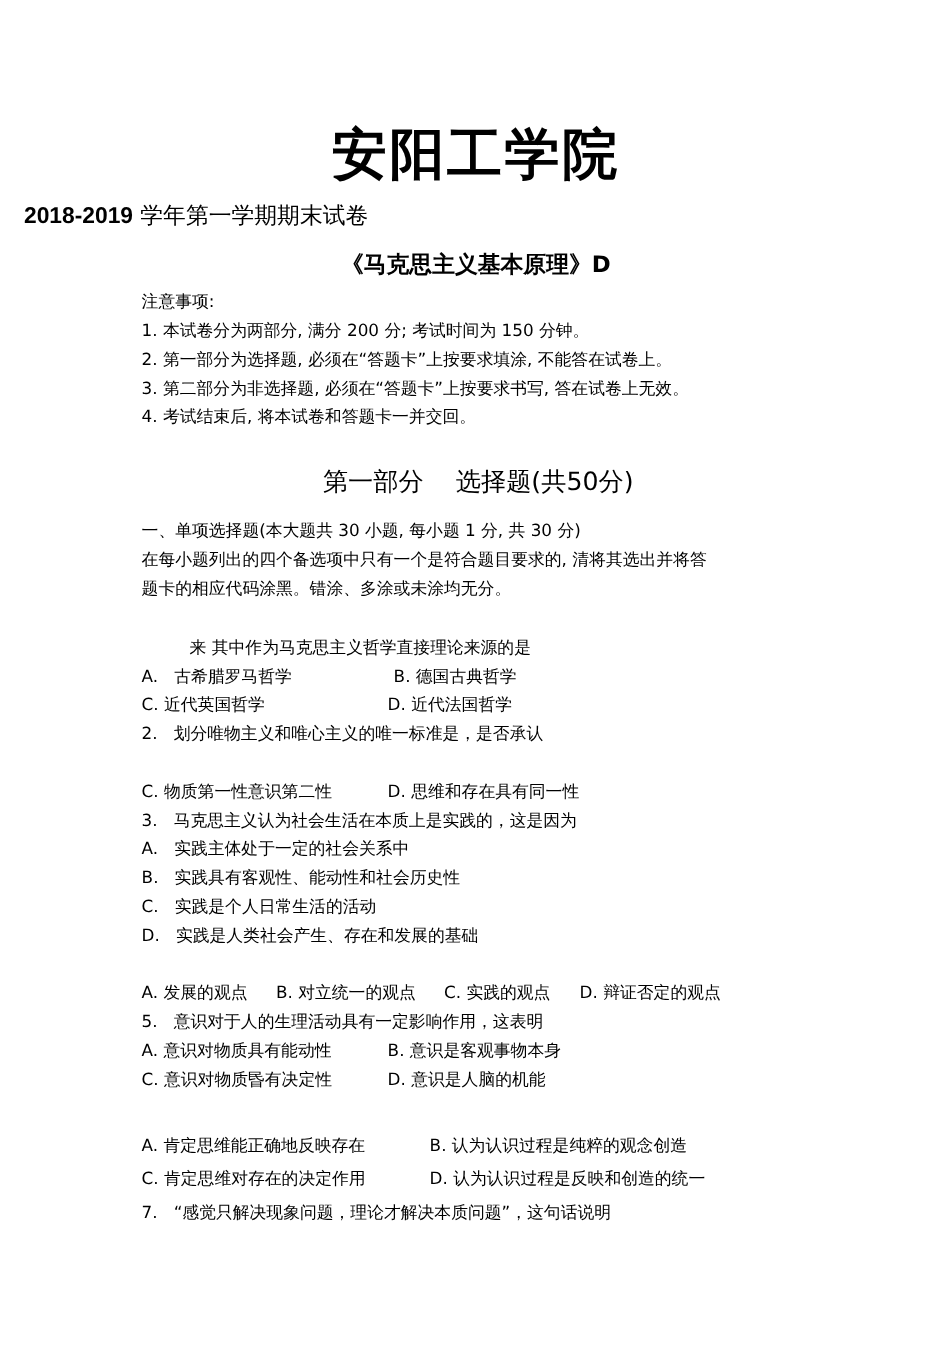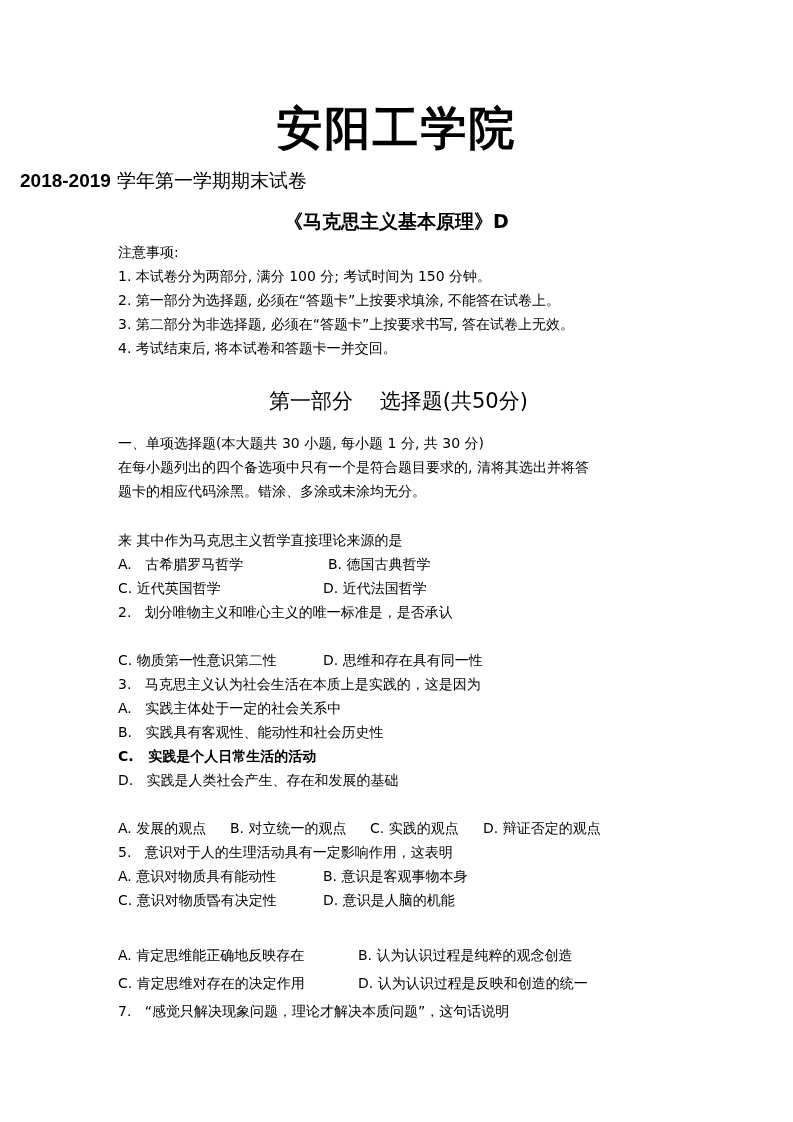--- a/index.html
+++ b/index.html
@@ -22,48 +22,48 @@
   <div class="title">安阳工学院</div>
 
   <div class="subtitle">
     <span class="yr">2018-2019</span>
     <span>学年第一学期期末试卷</span>
   </div>
 
   <div class="course">《马克思主义基本原理》D</div>
 
   <div class="line" style="top:242px;">注意事项:</div>
-  <div class="line" style="top:266px;">1. 本试卷分为两部分, 满分 100 分; 考试时间为 150 分钟。</div>
+  <div class="line" style="top:266px;">1. 本试卷分为两部分, 满分 200 分; 考试时间为 150 分钟。</div>
   <div class="line" style="top:290px;">2. 第一部分为选择题, 必须在“答题卡”上按要求填涂, 不能答在试卷上。</div>
   <div class="line" style="top:314px;">3. 第二部分为非选择题, 必须在“答题卡”上按要求书写, 答在试卷上无效。</div>
   <div class="line" style="top:338px;">4. 考试结束后, 将本试卷和答题卡一并交回。</div>
 
   <div class="section-heading" style="white-space:pre;">第一部分    选择题(共50分)</div>
 
   <div class="line" style="top:433px;">一、单项选择题(本大题共 30 小题, 每小题 1 分, 共 30 分)</div>
   <div class="line" style="top:457px;">在每小题列出的四个备选项中只有一个是符合题目要求的, 清将其选出并将答</div>
   <div class="line" style="top:481px;">题卡的相应代码涂黑。错涂、多涂或未涂均无分。</div>
 
-  <div class="line" style="top:530px;">来 其中作为马克思主义哲学直接理论来源的是</div>
+  <div class="line" style="top:530px;margin-left:40px;">来 其中作为马克思主义哲学直接理论来源的是</div>
   <div class="opt2" style="top:554px;">
     <span style="width:210px; white-space:pre;">A.   古希腊罗马哲学</span><span>B. 德国古典哲学</span>
   </div>
   <div class="opt2" style="top:578px;">
     <span style="width:205px;">C. 近代英国哲学</span><span>D. 近代法国哲学</span>
   </div>
 
   <div class="line" style="top:602px; white-space:pre;">2.   划分唯物主义和唯心主义的唯一标准是，是否承认</div>
   <div class="opt2" style="top:650px;">
     <span style="width:205px;">C. 物质第一性意识第二性</span><span>D. 思维和存在具有同一性</span>
   </div>
 
   <div class="line" style="top:674px; white-space:pre;">3.   马克思主义认为社会生活在本质上是实践的，这是因为</div>
   <div class="line" style="top:698px; white-space:pre;">A.   实践主体处于一定的社会关系中</div>
   <div class="line" style="top:722px; white-space:pre;">B.   实践具有客观性、能动性和社会历史性</div>
-  <div class="line" style="top:746px; white-space:pre;font-weight:bold;">C.   实践是个人日常生活的活动</div>
+  <div class="line" style="top:746px; white-space:pre;">C.   实践是个人日常生活的活动</div>
   <div class="line" style="top:770px; white-space:pre;">D.   实践是人类社会产生、存在和发展的基础</div>
 
   <div class="opt2" style="top:818px;">
     <span style="width:112px;">A. 发展的观点</span><span style="width:140px;">B. 对立统一的观点</span><span style="width:113px;">C. 实践的观点</span><span>D. 辩证否定的观点</span>
   </div>
 
   <div class="line" style="top:842px; white-space:pre;">5.   意识对于人的生理活动具有一定影响作用，这表明</div>
   <div class="opt2" style="top:866px;">
     <span style="width:205px;">A. 意识对物质具有能动性</span><span>B. 意识是客观事物本身</span>
   </div>

